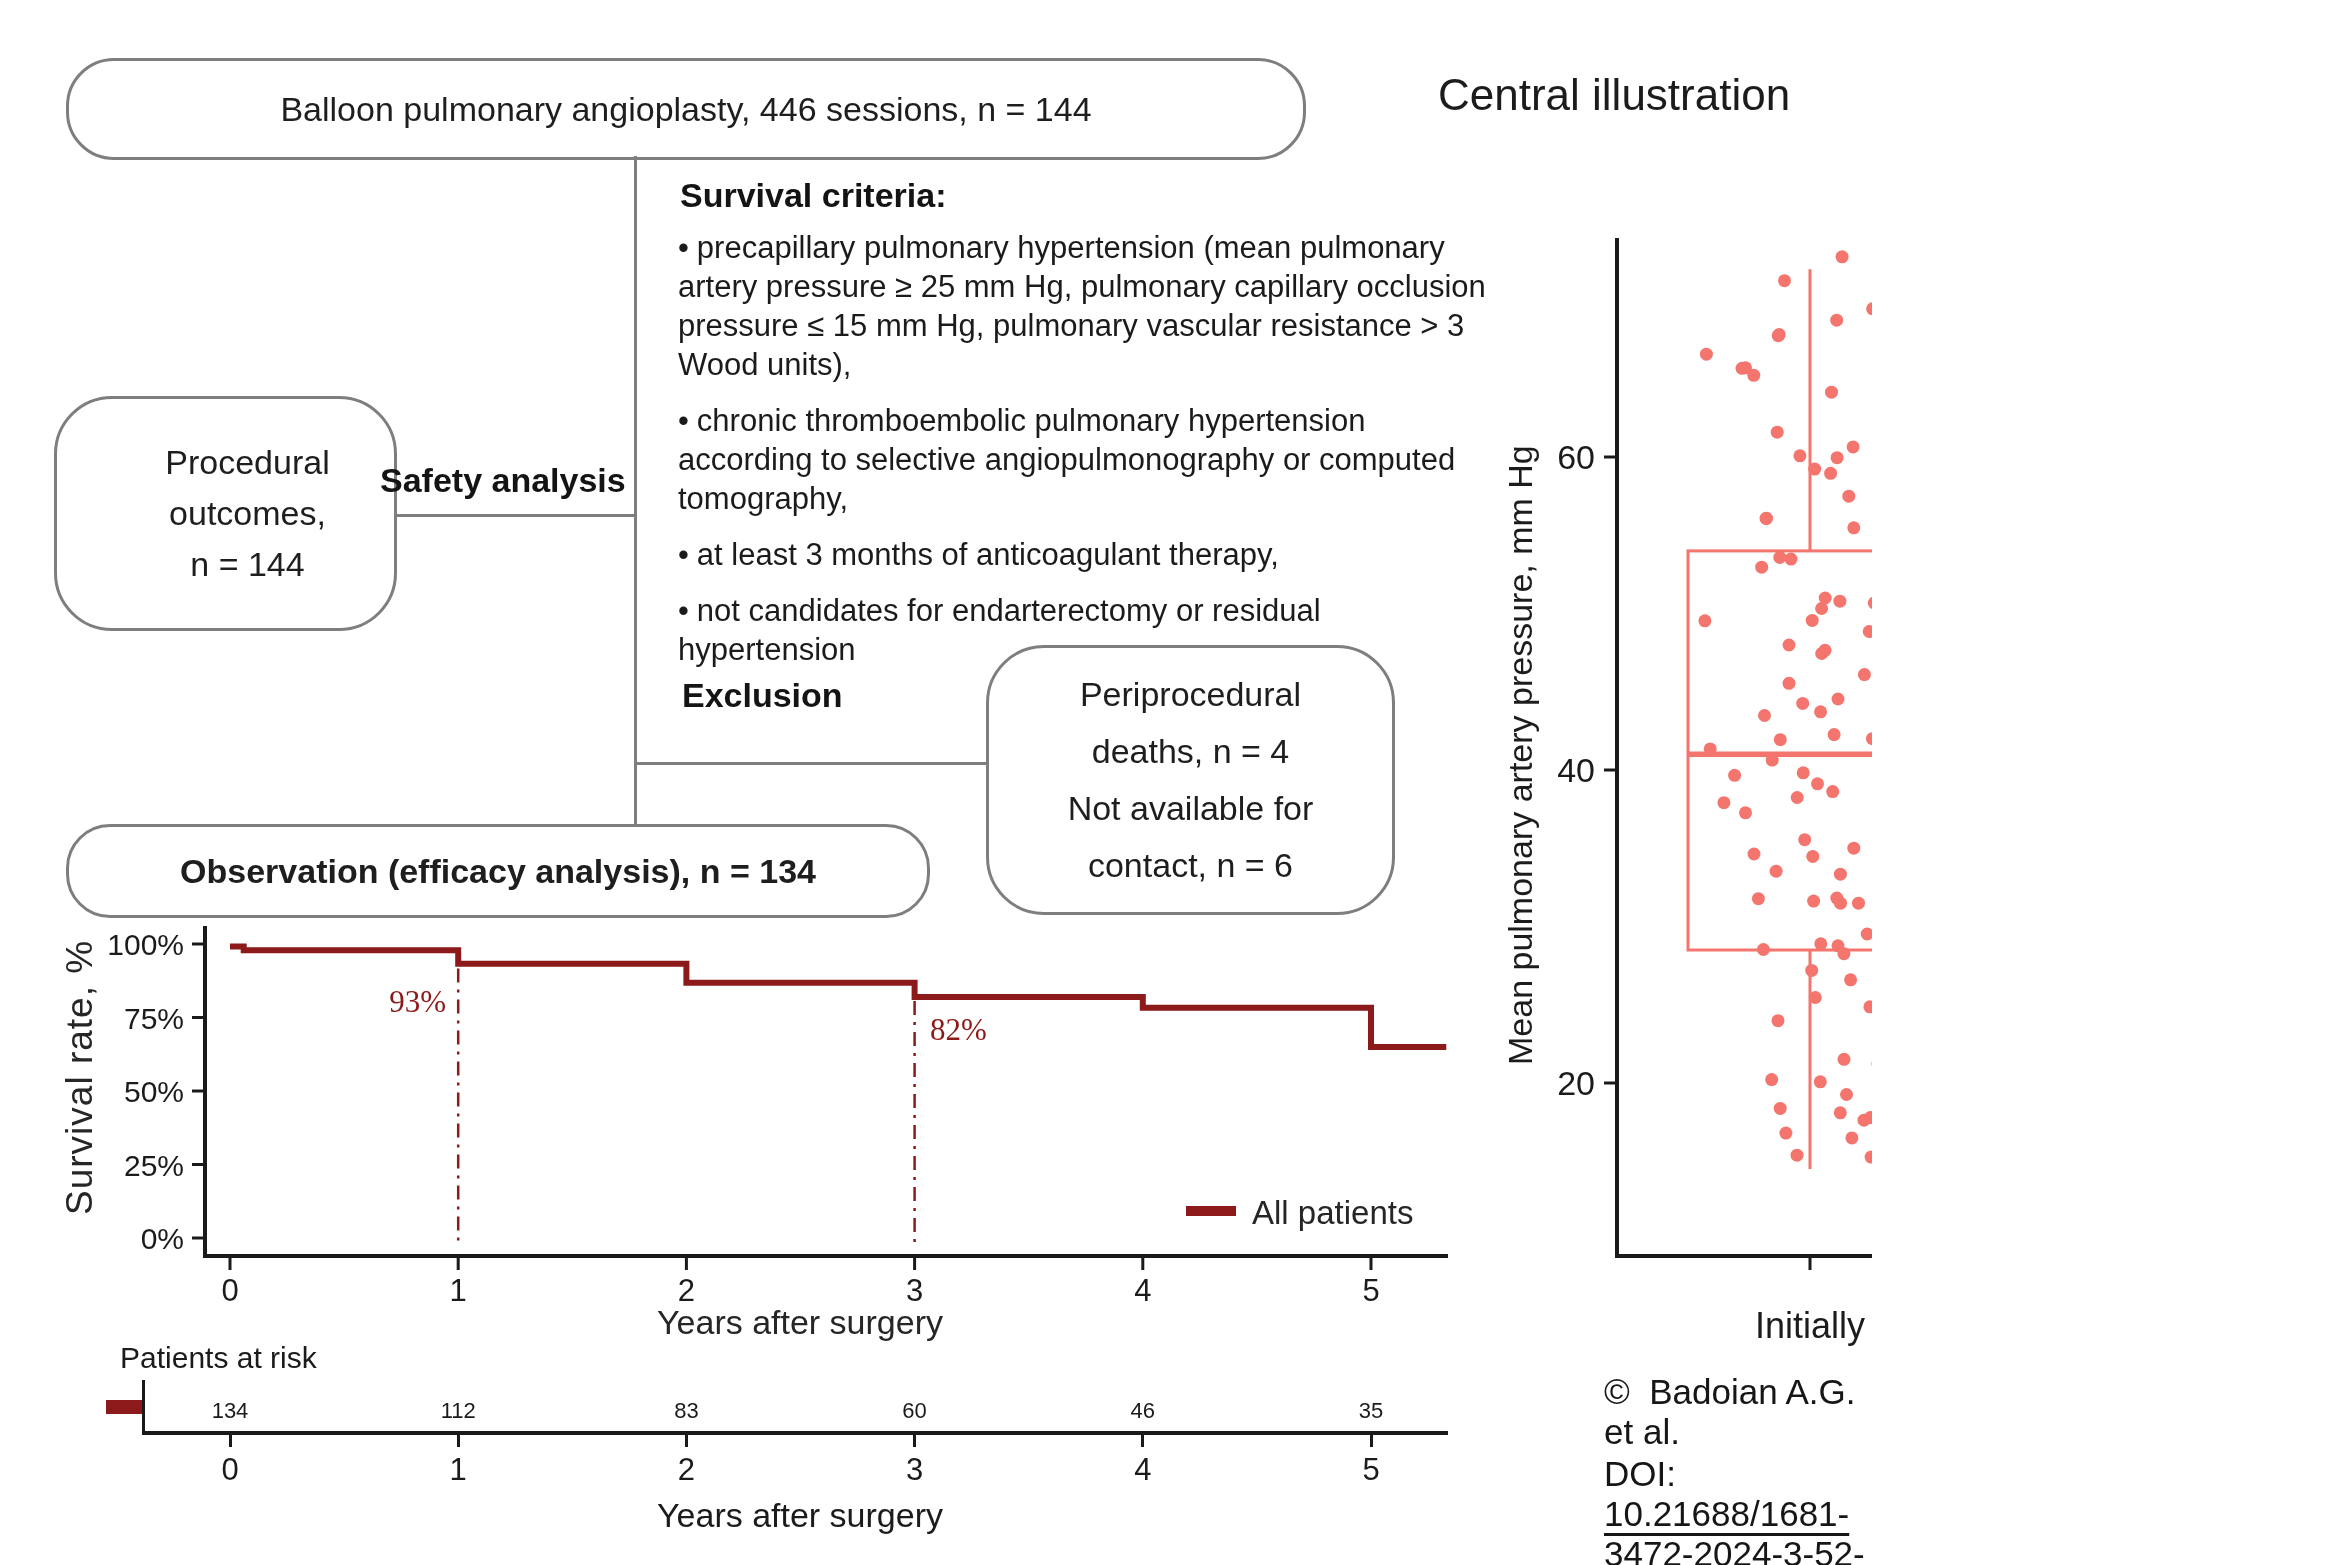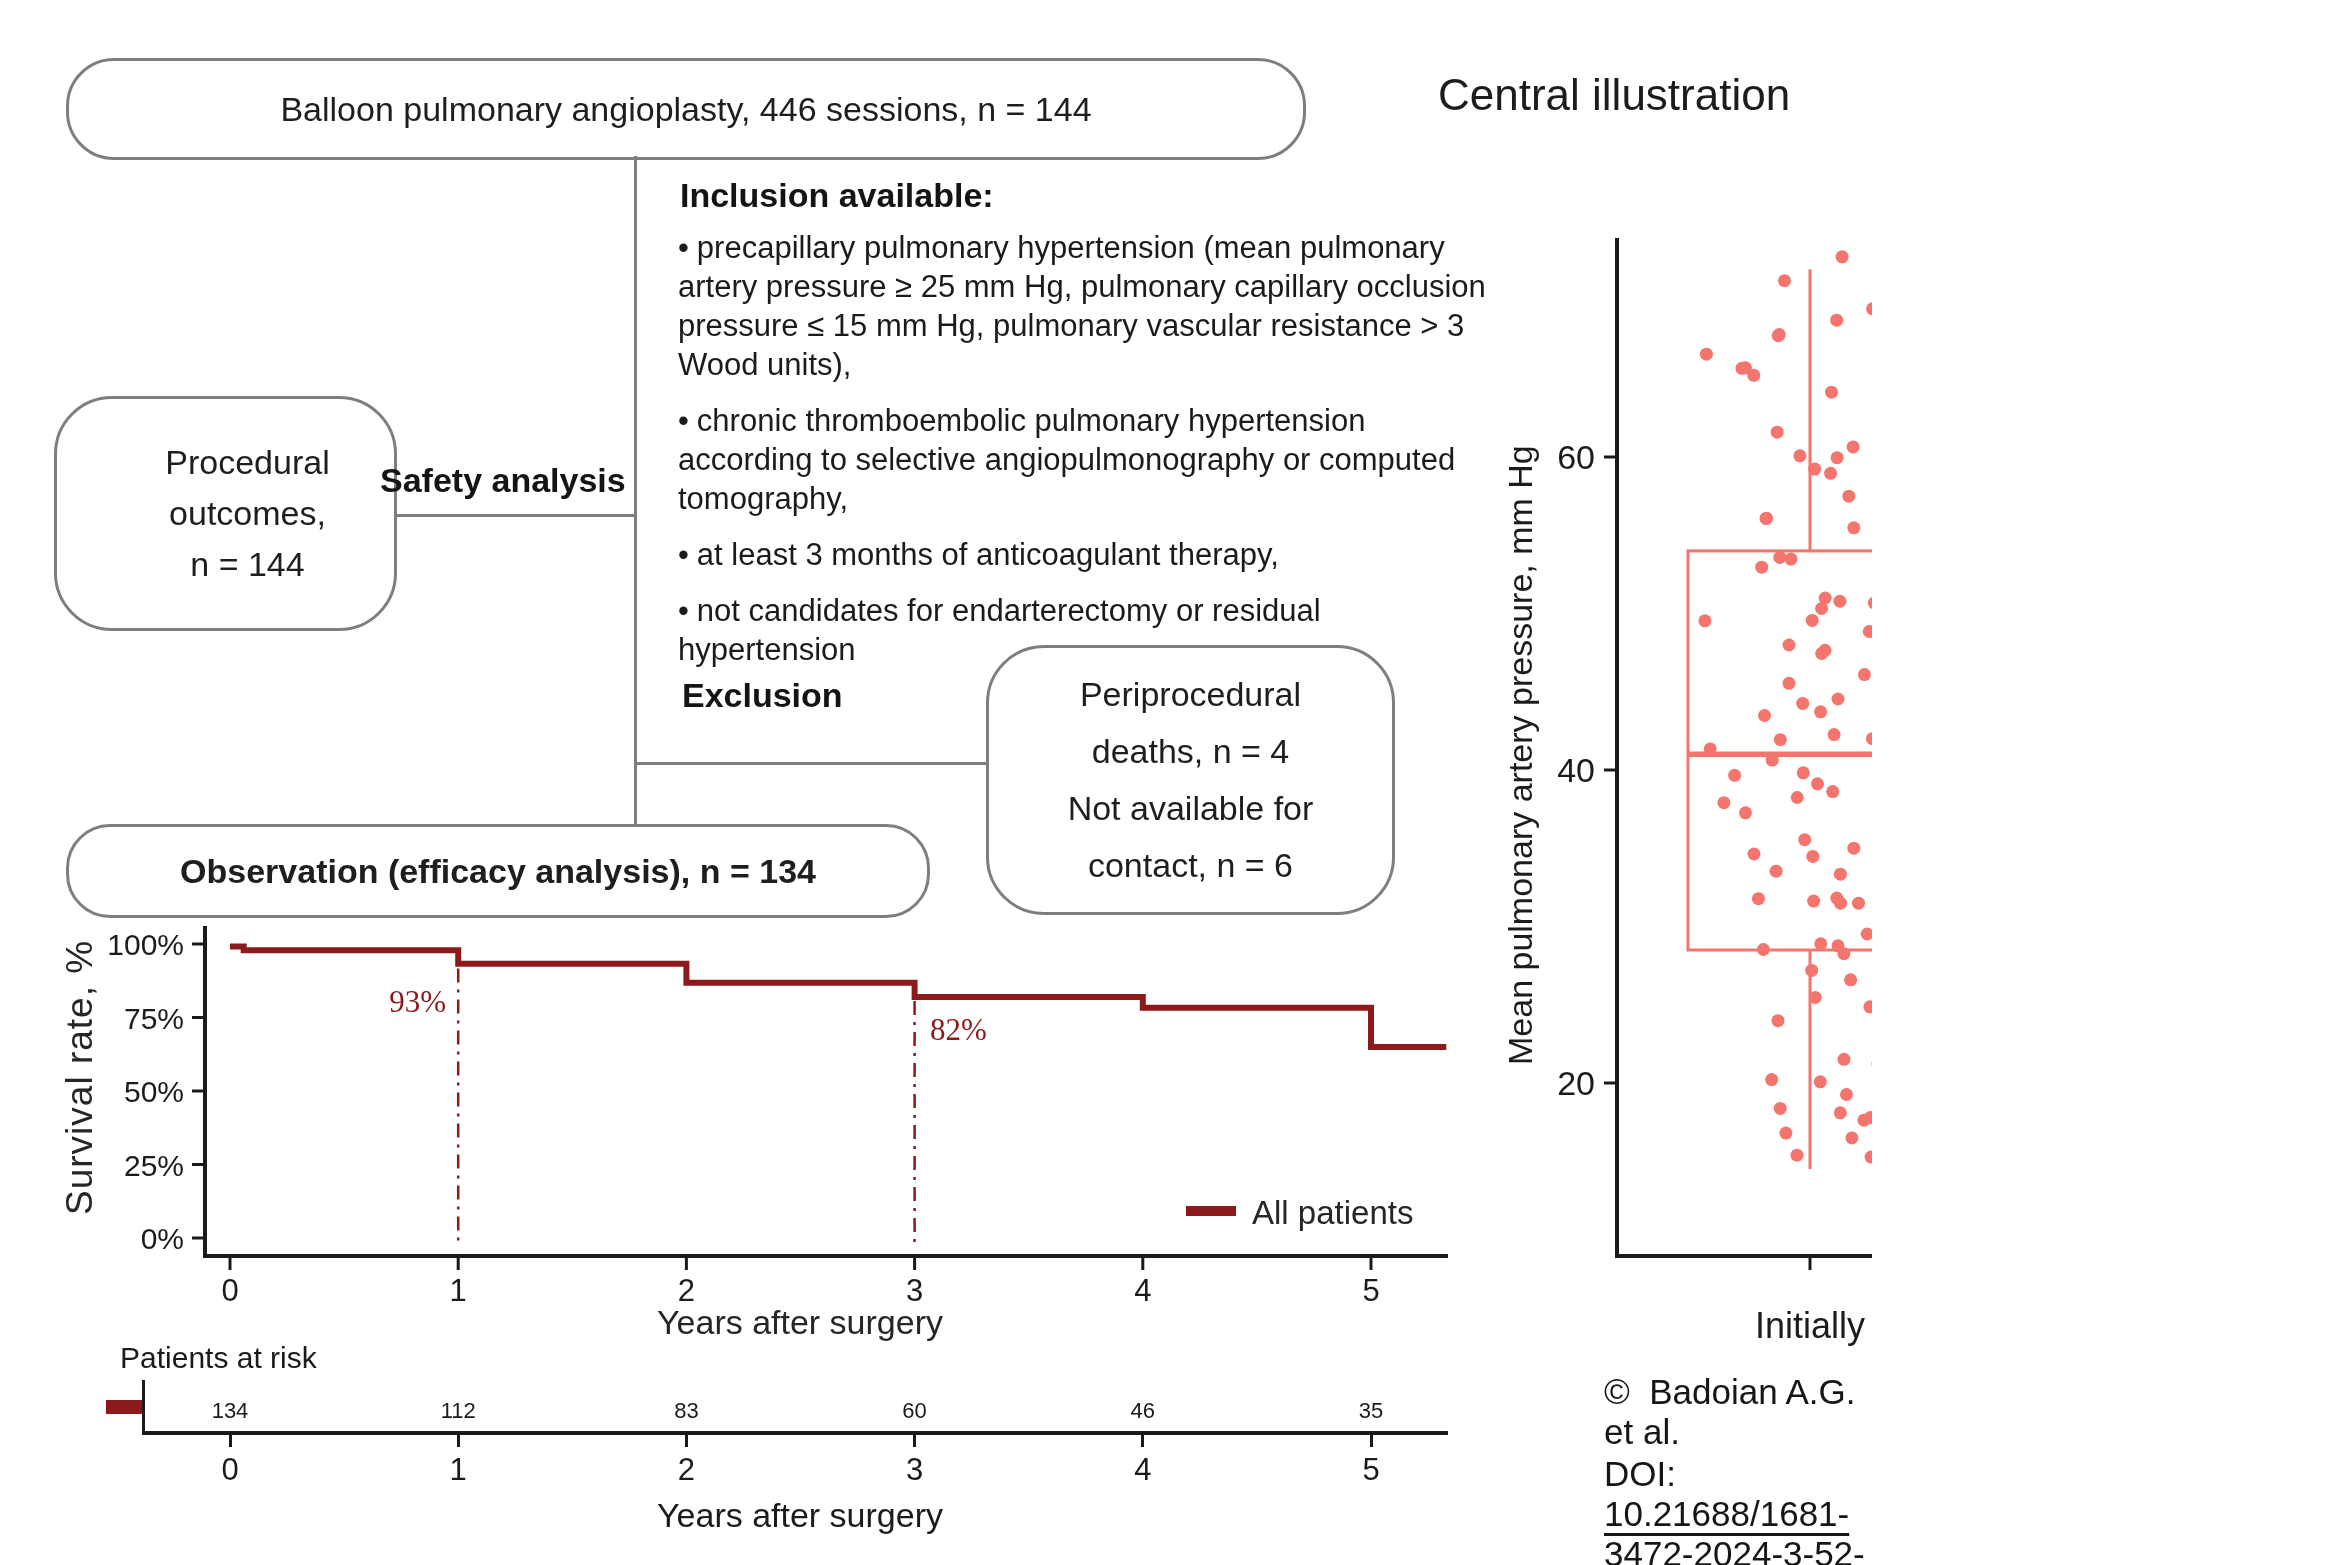--- a/index.html
+++ b/index.html
@@ -33,21 +33,21 @@
 <div class="canvas">
 
   <div class="fc-box" style="left:66px;top:58px;width:1234px;height:96px;border-radius:48px;">
     <span>Balloon pulmonary angioplasty, 446 sessions, n = 144</span>
   </div>
 
   <div class="fc-line" style="left:634px;top:156px;width:3px;height:668px;"></div>
   <div class="fc-line" style="left:357px;top:514px;width:277px;height:3px;"></div>
   <div class="fc-line" style="left:636px;top:762px;width:350px;height:3px;"></div>
 
-  <div class="fc-bold" style="left:680px;top:176px;">Inclusion available:</div>
+  <div class="fc-bold" style="left:680px;top:176px;">Survival criteria:</div>
 
   <div class="bullets" id="inclusion-list">
       <div class="itm"><span class="bchar">•</span><span>precapillary pulmonary hypertension (mean pulmonary artery pressure ≥ 25 mm Hg, pulmonary capillary occlusion pressure ≤ 15 mm Hg, pulmonary vascular resistance &gt; 3 Wood units),</span></div>
       <div class="itm"><span class="bchar">•</span><span>chronic thromboembolic pulmonary hypertension according to selective angiopulmonography or computed tomography,</span></div>
       <div class="itm"><span class="bchar">•</span><span>at least 3 months of anticoagulant therapy,</span></div>
       <div class="itm"><span class="bchar">•</span><span>not candidates for endarterectomy or residual hypertension</span></div>
     </div>
 
   <div class="fc-box" style="left:54px;top:396px;width:293px;height:229px;border-radius:58px;line-height:1.5;padding-left:44px;">
     <span>Procedural</span>

